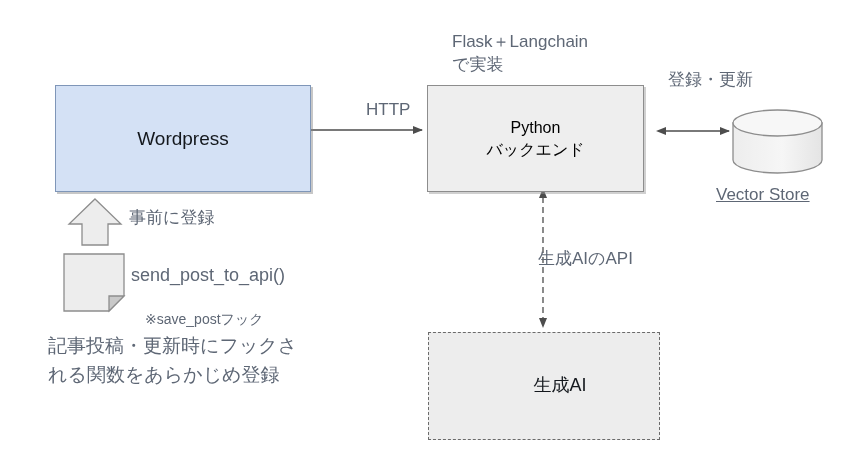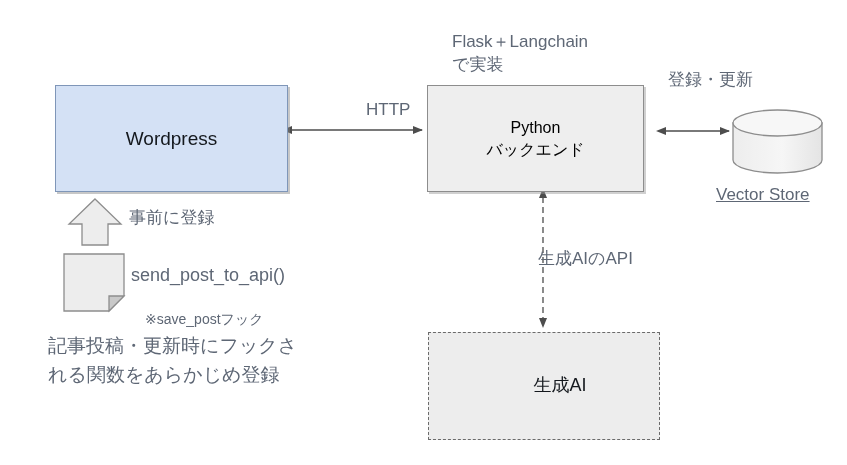--- a/index.html
+++ b/index.html
@@ -24,21 +24,21 @@
     align-items: center;
     justify-content: center;
     text-align: center;
     line-height: 1.32;
   }
 
   
   #wordpress-box {
     left: 55px;
     top: 85px;
-    width: 233px;
+    width: 256px;
     height: 107px;
     background: #d4e1f5;
     border: 1px solid #7f96b8;
     box-shadow: 2px 2px 0 rgba(130,130,130,0.45);
     font-size: 19px;
     color: #14181d;
   }
 
   
   #python-box {

